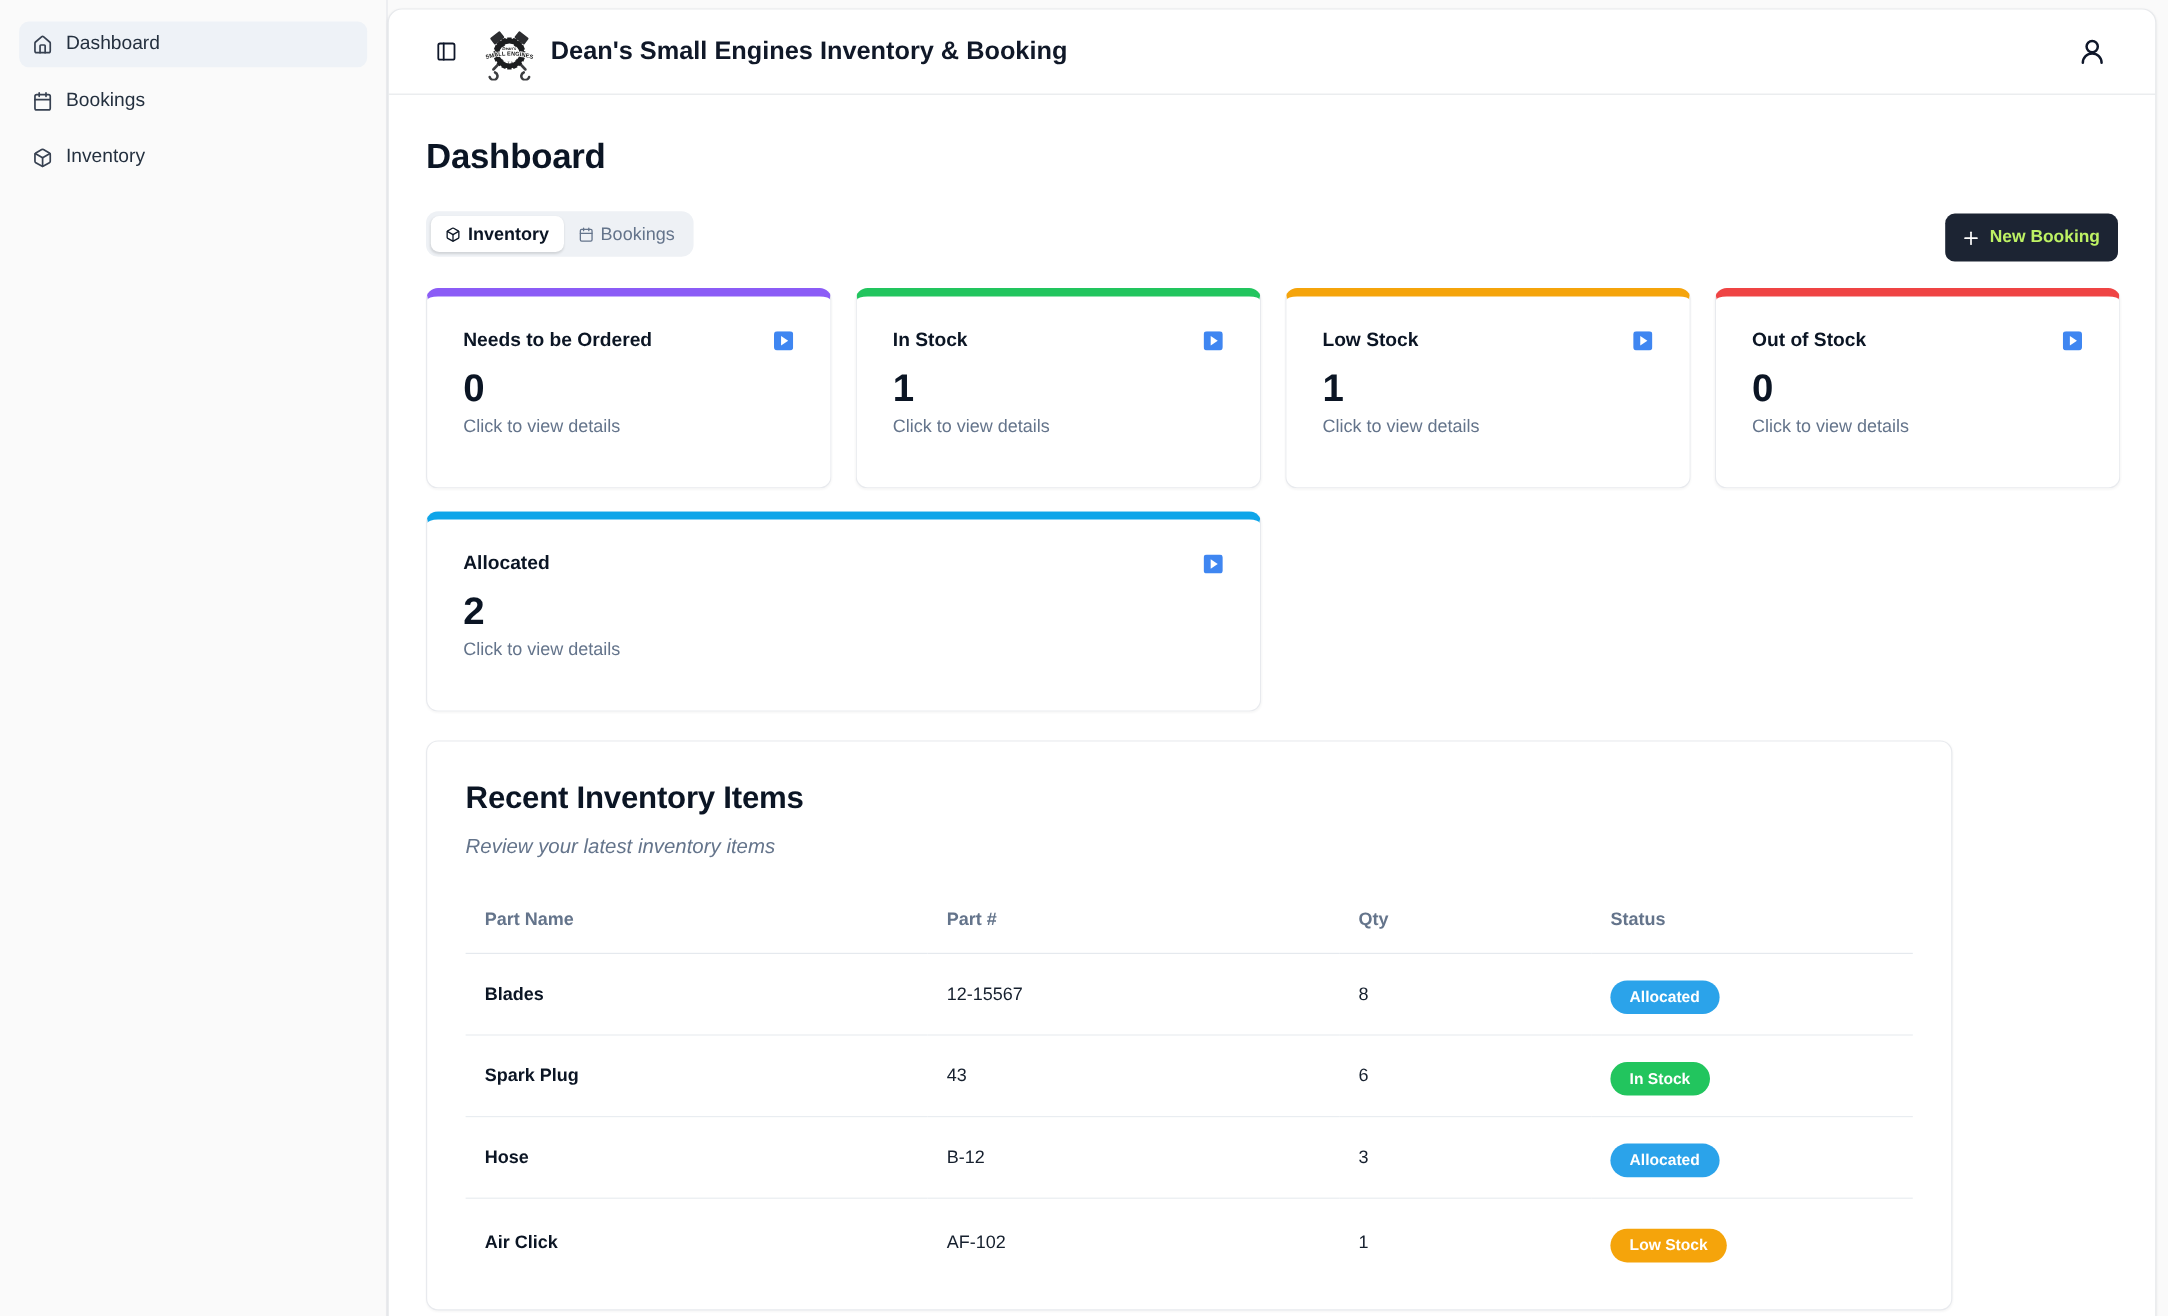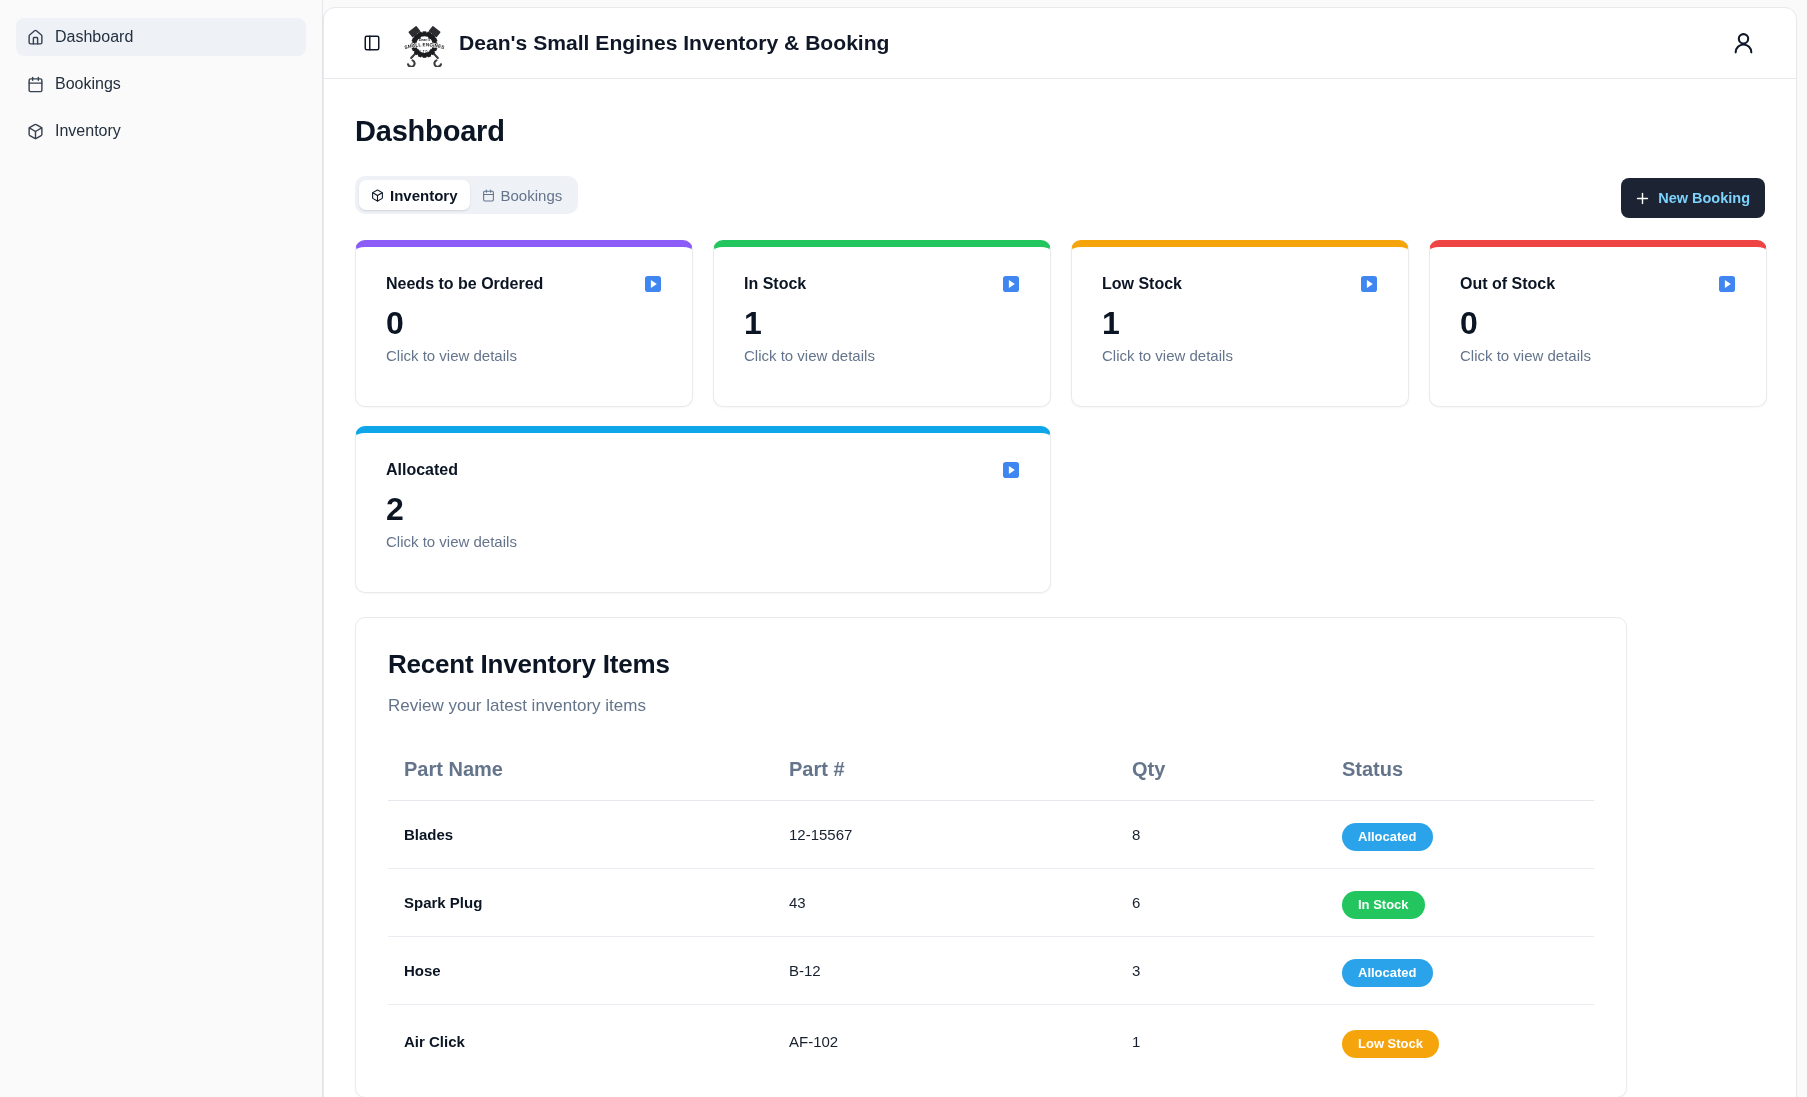--- a/index.html
+++ b/index.html
@@ -21,41 +21,41 @@
 .content { padding:0 31px; }
 h1 { font-size:29px; font-weight:bold; letter-spacing:-0.2px; color:#0b1524; margin-top:36px; line-height:33px; }
 .toolbar { display:flex; align-items:flex-start; margin-top:28px; height:40px; }
 .tabs { display:inline-flex; align-items:center; background:#eef1f5; border-radius:10px;
   padding:4px; height:38px; }
 .tab { display:flex; align-items:center; gap:6px; height:30px; padding:0 12px;
   border-radius:7px; font-size:15px; color:#64748b; }
 .tab.active { background:#fff; color:#0b1524; font-weight:bold;
   box-shadow:0 1px 2px rgba(0,0,0,.12); }
 .btn-new { display:flex; align-items:center; gap:7px; height:40px; padding:0 15px 0 13px;
-  background:#1c2433; color:#7dd3fc; font-size:14.5px; font-weight:bold; border-radius:8px; margin-top:2px; }
+  background:#1c2433; color:#bef264; font-size:14.5px; font-weight:bold; border-radius:8px; margin-top:2px; }
 .cards { display:grid; grid-template-columns:repeat(4, 1fr); gap:19px 20px; margin-top:24px; width:1412px; }
 .card { background:#fff; border:1px solid #e8eaee; border-radius:10px;
   border-top:7px solid #888; height:167px; padding:28px 31px 0 30px;
   box-shadow:0 1px 2px rgba(0,0,0,.04); position:relative; }
 .card.purple { border-top-color:#8b5cf6; }
 .card.green  { border-top-color:#22c55e; }
 .card.amber  { border-top-color:#f5a40b; }
 .card.red    { border-top-color:#ef4444; }
 .card.cyan   { border-top-color:#0ea5e9; }
 .card.wide { grid-column:span 2; }
 .card .trow { display:flex; align-items:center; justify-content:space-between; }
 .card .ctitle { font-size:16px; font-weight:bold; color:#0b1524; }
 .card .num { font-size:32px; font-weight:bold; color:#0b1524; margin-top:12px; line-height:37px; }
 .card .sub { font-size:15px; color:#64748b; margin-top:5px; }
 .tablecard { width:1272px; background:#fff; border:1px solid #e8eaee; border-radius:10px;
   box-shadow:0 1px 2px rgba(0,0,0,.04); margin-top:24px; padding:31px 32px 25px; }
 .tablecard h2 { font-size:26px; font-weight:bold; letter-spacing:-0.2px; color:#0b1524; }
-.tablecard .tsub { font-size:17px; color:#64748b; margin-top:16px; }
+.tablecard .tsub { font-size:17px; color:#64748b; margin-top:16px;font-style:italic; }
 table { width:100%; border-collapse:collapse; margin-top:23px; }
-th { text-align:left; font-size:20px; font-weight:bold; color:#64748b;
+th { text-align:left; font-size:15px; font-weight:bold; color:#64748b;
   padding:19px 16px; border-bottom:1px solid #e5e9ee; }
 td { font-size:15px; color:#16202e; padding:19.5px 16px; border-bottom:1px solid #e9edf1; height:28px; vertical-align:middle; }
 tr:last-child td { border-bottom:none; padding-top:22.5px; padding-bottom:16.5px; }
 td.pn { font-weight:bold; color:#0b1524; }
 .badge { display:inline-flex; align-items:center; height:28px; padding:0 16px; border-radius:999px; color:#fff;
   font-size:13px; font-weight:bold; position:relative; top:2px; }
 .badge.blue { background:#2ba3ea; }
 .badge.green { background:#22c55e; }
 .badge.amber { background:#f5a40b; }
 .c1 { width:385px; } .c2 { width:343px; } .c3 { width:210px; }

